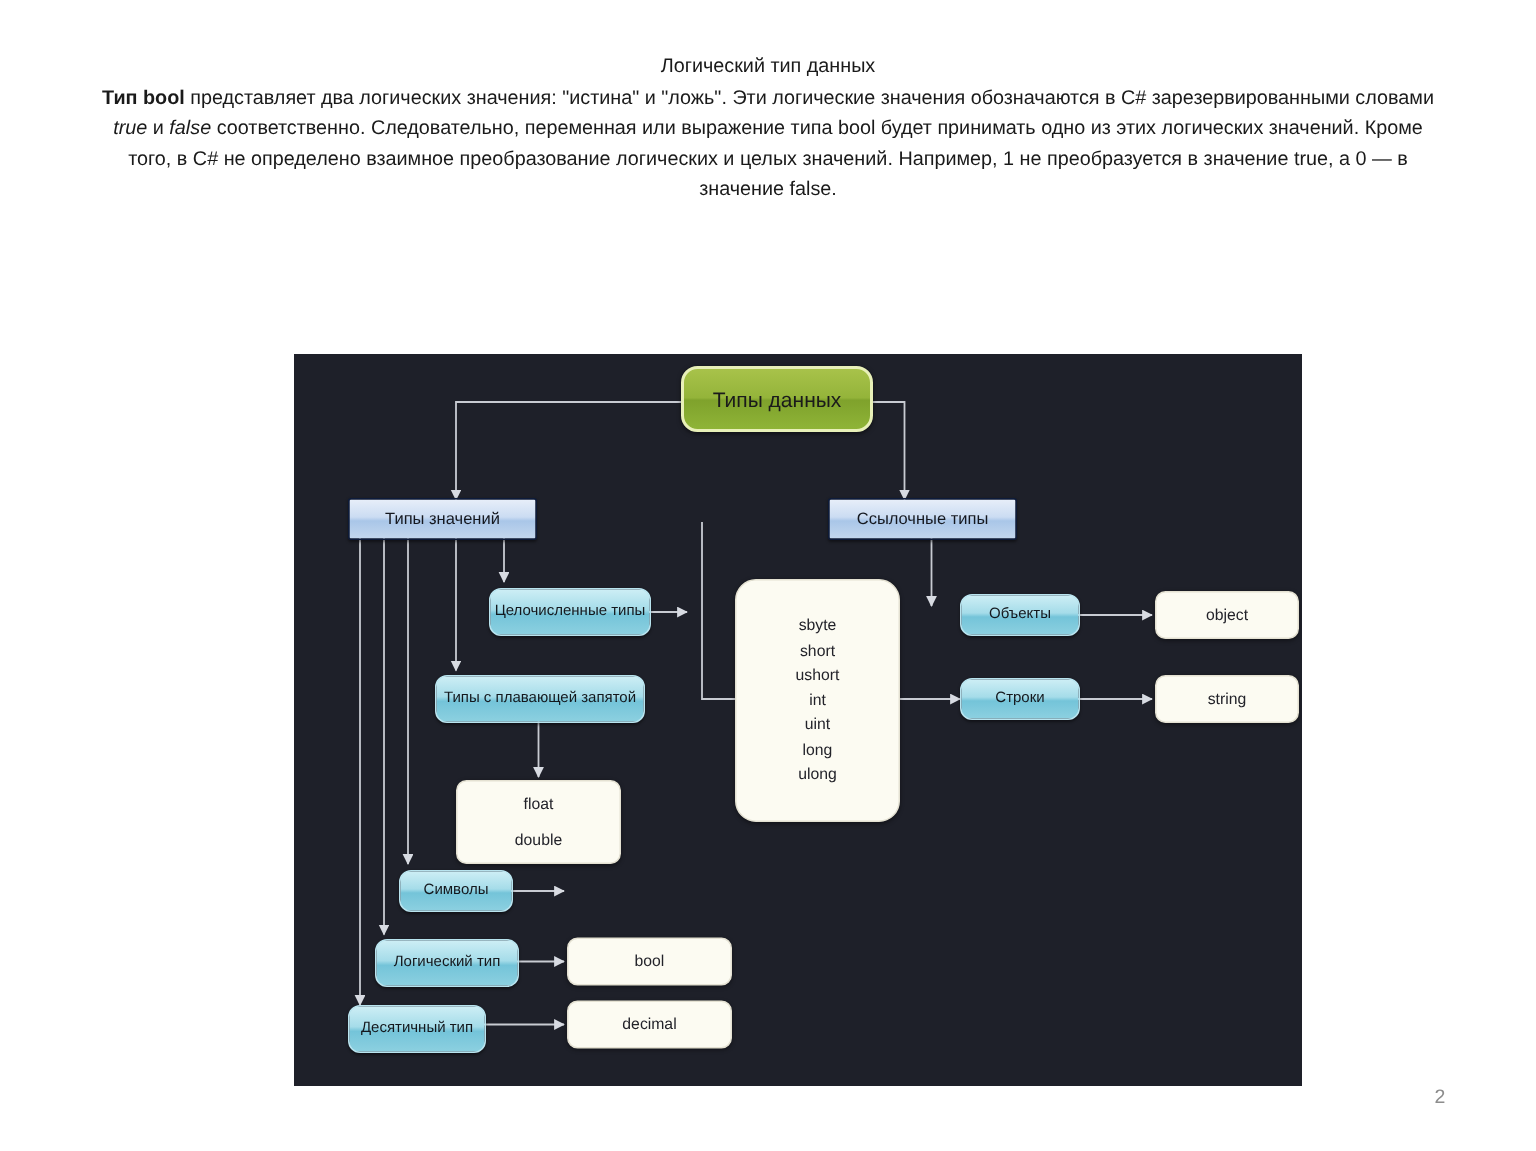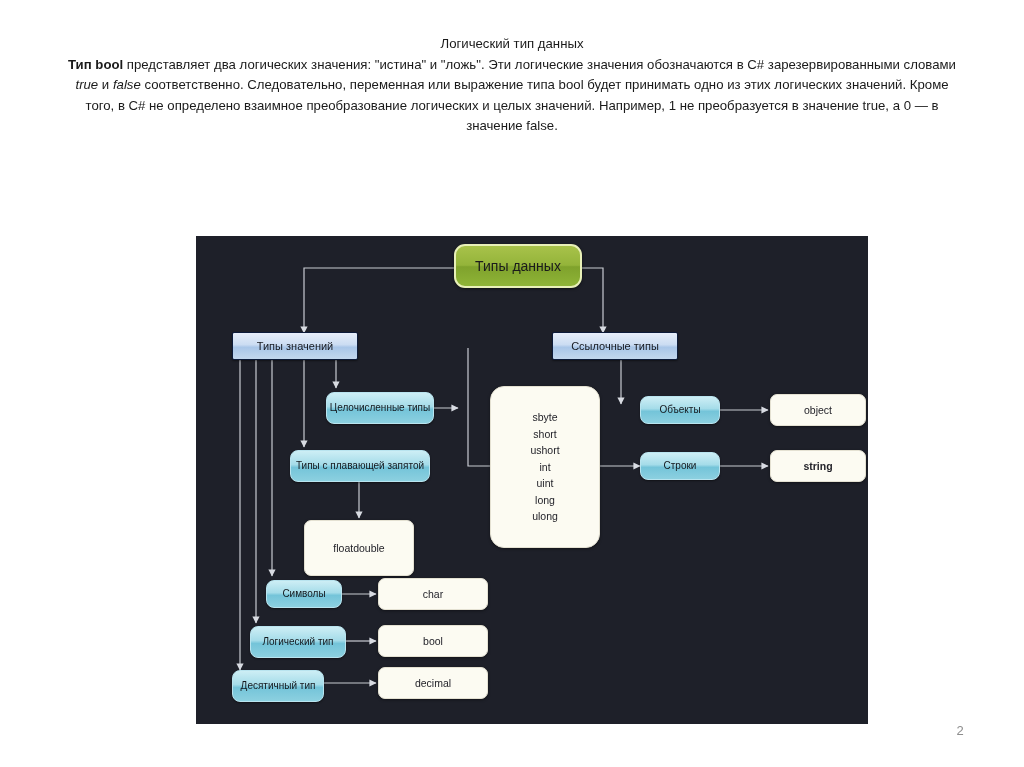--- a/index.html
+++ b/index.html
@@ -110,21 +110,21 @@
   .node-white.multiline {
     border-radius: 14px;
     flex-direction: column;
     justify-content: center;
     margin-left: 28px;
   }
   .node-white.multiline .leaf-line {
     line-height: 16.5px;
   }
   .node-white.pair {
-    flex-direction: row;
+    flex-direction: column;
     justify-content: center;
   }
   .node-white.pair .leaf-line {
     line-height: 24px;
   }
 
   #page-number {
     position: absolute;
     left: 950px;
     top: 723px;
@@ -234,35 +234,32 @@
       <div class="leaf-line">uint</div>
       <div class="leaf-line">long</div>
       <div class="leaf-line">ulong</div>
     </div>
 
   <div class="node node-white pair" id="leaf-floating" style="left:108px; top:284px; width:110px; height:56px;">
       <div class="leaf-line">float</div>
       <div class="leaf-line">double</div>
     </div>
 
-  <div class="node node-white" style="left:182px; top:342px; width:110px; height:32px;">
-    <span>char</span>
-  </div>
 
   <div class="node node-white" style="left:182px; top:389px; width:110px; height:32px;">
     <span>bool</span>
   </div>
 
   <div class="node node-white" style="left:182px; top:431px; width:110px; height:32px;">
     <span>decimal</span>
   </div>
 
   <div class="node node-white" style="left:574px; top:158px; width:96px; height:32px;">
     <span>object</span>
   </div>
 
-  <div class="node node-white" style="left:574px; top:214px; width:96px; height:32px;font-weight:bold;">
+  <div class="node node-white" style="left:574px; top:214px; width:96px; height:32px;">
     <span>string</span>
   </div>
 
 </div>
 
 <div id="page-number">2</div>
 
 </body></html>

